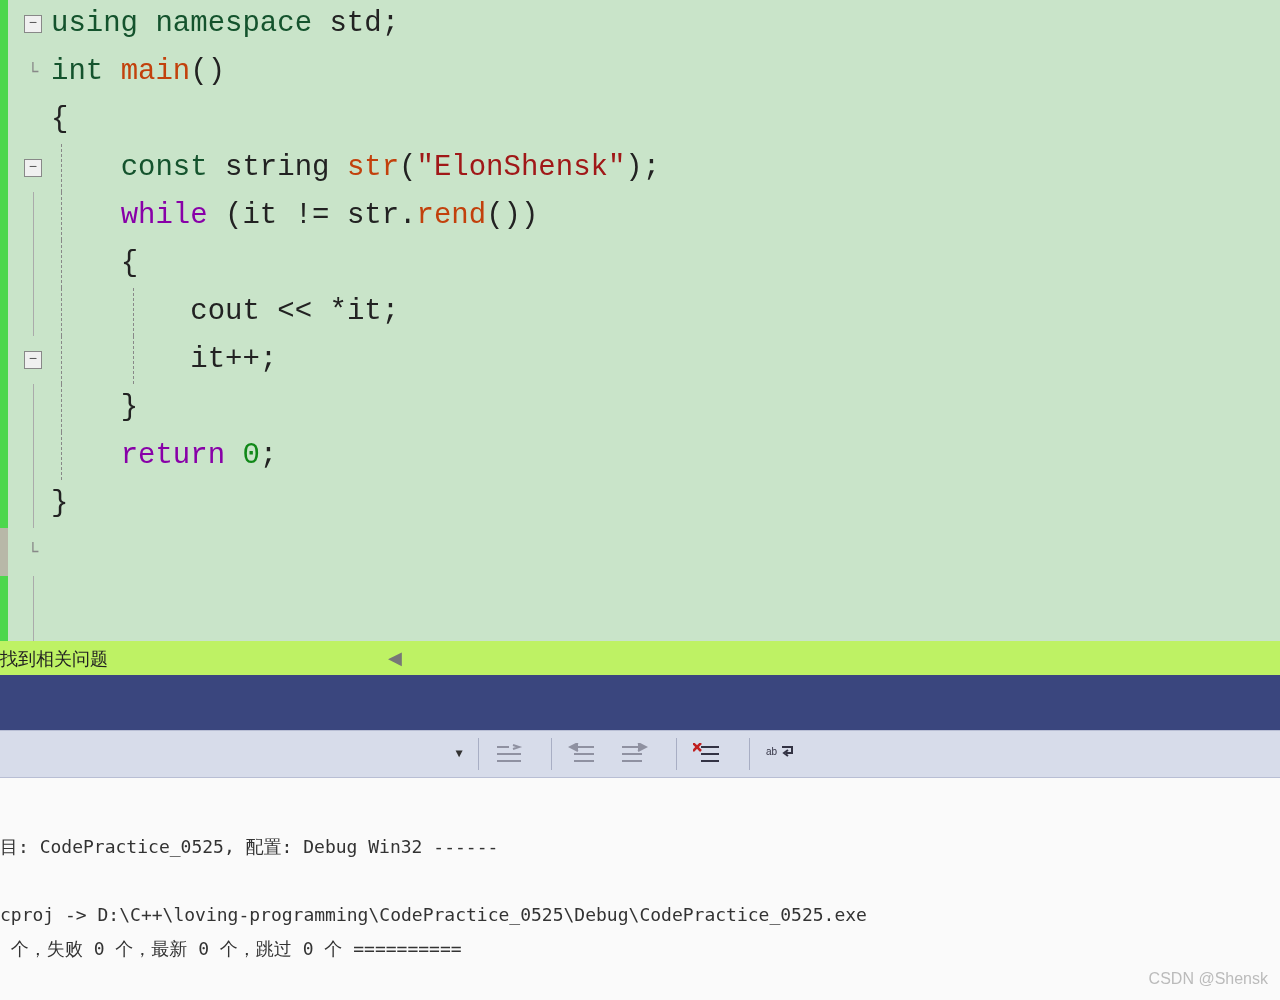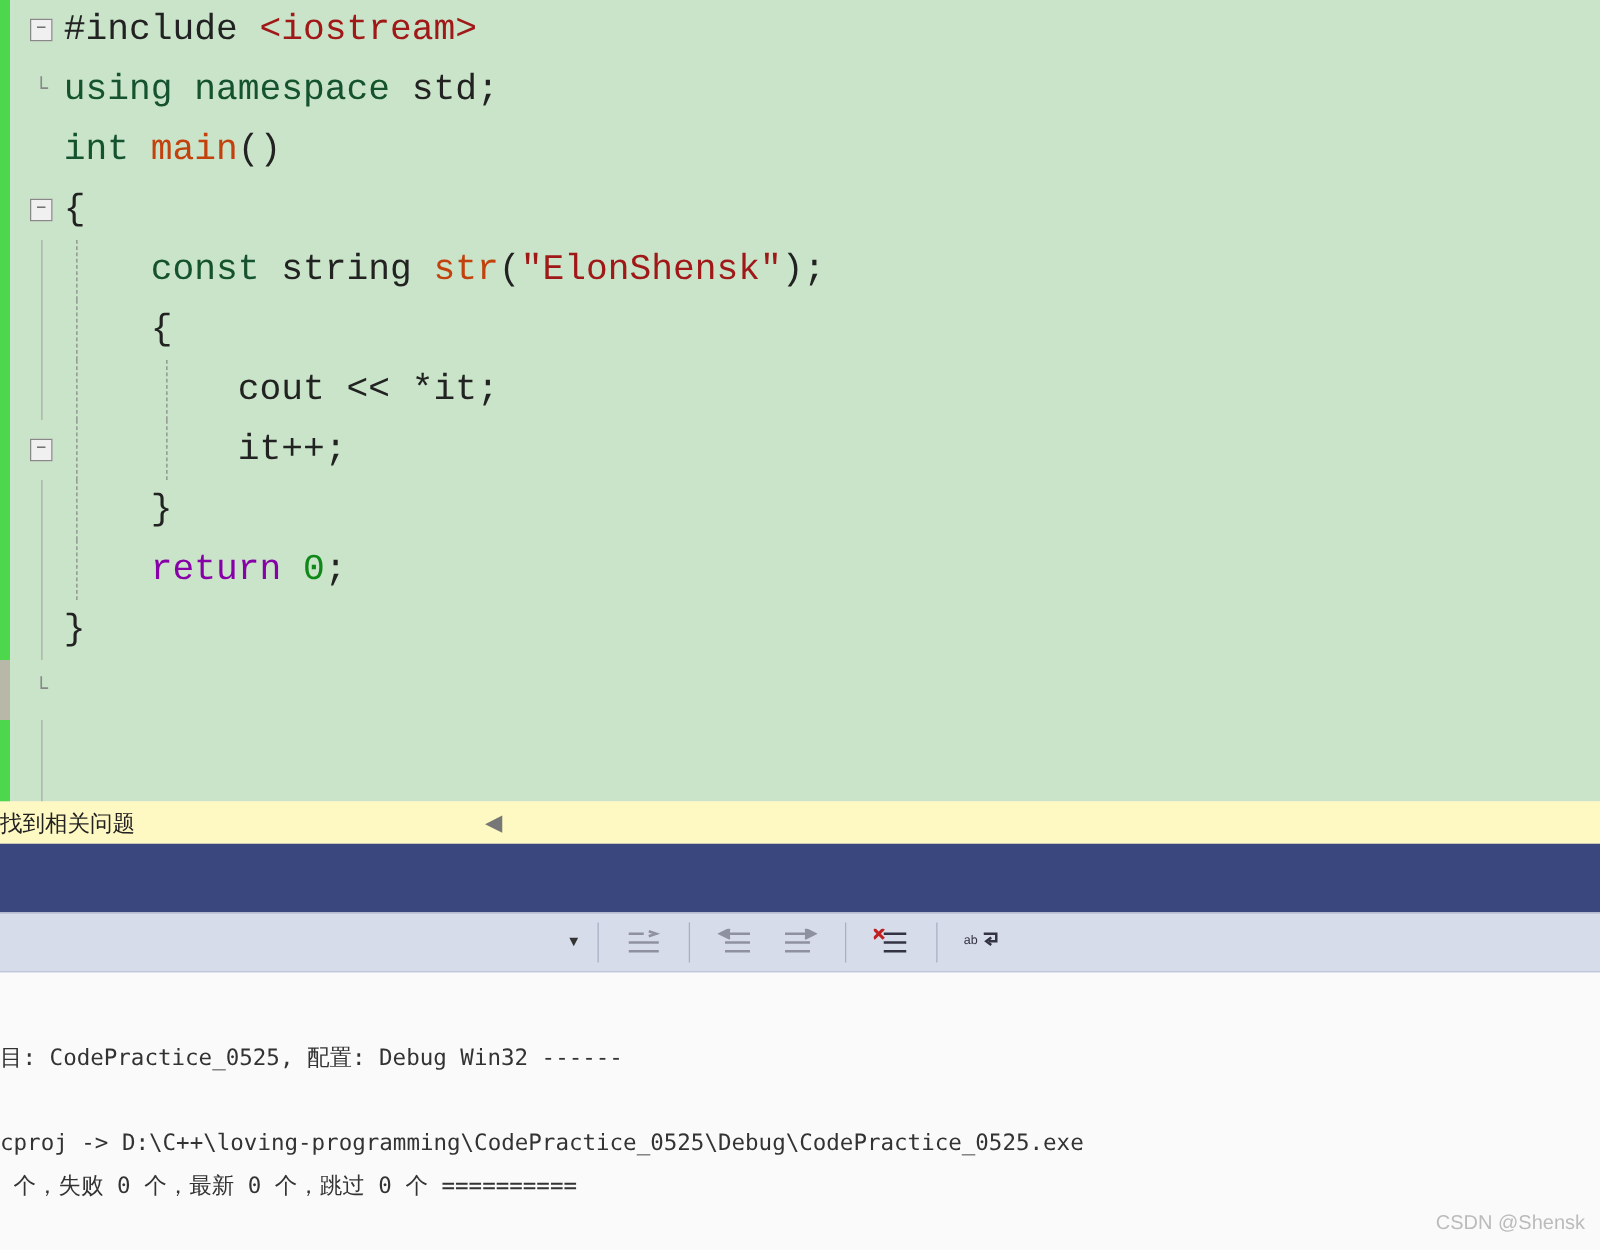--- a/index.html
+++ b/index.html
@@ -98,21 +98,21 @@
   }
   .kw-blue   { color: #14532d; font-family: Liberation Mono, monospace; }
   .kw-purple { color: #8800a8; }
   .hdr       { color: #a01818; }
   .str       { color: #a01818; }
   .fn        { color: #c2410c; }
   .num       { color: #108818; }
   .plain     { color: #222; }
 
   .problems {
-    background: #fef9c3;
+    background: #bef264;
     height: 36px;
     font-size: 18px;
     font-family: "Microsoft YaHei", sans-serif;
     padding: 6px 0 0 0;
     color: #222;
     display:flex;
     align-items:flex-start;
   }
   .problems .collapse-arrow {
     margin-left: 280px;
@@ -133,21 +133,21 @@
   .toolbar .spacer1 { width: 450px; }
   .toolbar .dropdown {
     width: 18px; height: 48px; display:flex; align-items:center; justify-content:center;
     font-size:12px; color:#333; cursor:pointer;
   }
   .vsep {
     width:1px; height:32px; background:#a8aec4; margin:0 10px;
   }
   .tbtn {
     width: 40px; height: 36px;
-    display:flex; align-items:center; justify-content:center;
+    display:flex; align-items:center; justify-content:flex-start;
     margin: 0 6px;
     opacity: 0.55;
   }
   .tbtn.active { opacity: 1; }
   .tbtn svg { display:block; }
   .output {
     background: #fafafa;
     flex: 1;
     font-family: "NSimSun","SimSun", Consolas, monospace;
     font-size: 18px;
@@ -223,32 +223,32 @@
         <div class="fold-vert"></div>
       </div>
     <div class="gutter-line">
         <div class="gutter-left"></div>
         <div class="fold-vert"></div>
       </div>
   </div>
 
   <div class="code">
 
-    <div class="line"><span class="tok plain">#include </span><span class="tok hdr">&lt;iostream&gt;</span></div>
 
 
     <div class="line"><span class="tok kw-blue">using</span><span class="plain"> </span><span class="tok kw-blue">namespace</span><span class="plain"> </span><span class="tok plain">std</span><span class="plain">;</span></div>
 
     <div class="line"><span class="tok kw-blue">int</span><span class="plain"> </span><span class="tok fn">main</span><span class="plain">()</span></div>
 
     <div class="line"><span class="tok plain">{</span></div>
 
     <div class="line"><div class="indent-guide" style="left:12px;"></div><span class="plain">    </span><span class="tok kw-blue">const</span><span class="plain"> </span><span class="tok plain">string</span><span class="plain"> </span><span class="tok fn">str</span><span class="plain">(</span><span class="tok str">"ElonShensk"</span><span class="plain">);</span></div>
 
 
+    <div class="line"><div class="indent-guide" style="left:12px;"></div><span class="plain">    </span><span class="tok kw-purple">while</span><span class="plain"> (</span><span class="tok plain">it</span><span class="plain"> != </span><span class="tok plain">str</span><span class="plain">.</span><span class="tok fn">rend</span><span class="plain">())</span></div>
 
     <div class="line"><div class="indent-guide" style="left:12px;"></div><span class="plain">    </span><span class="tok plain">{</span></div>
 
     <div class="line"><div class="indent-guide" style="left:12px;"></div><div class="indent-guide" style="left:84px;"></div><span class="plain">        </span><span class="tok plain">cout</span><span class="plain"> &lt;&lt; *</span><span class="tok plain">it</span><span class="plain">;</span></div>
 
     <div class="line"><div class="indent-guide" style="left:12px;"></div><div class="indent-guide" style="left:84px;"></div><span class="plain">        </span><span class="tok plain">it</span><span class="plain">++;</span></div>
 
     <div class="line"><div class="indent-guide" style="left:12px;"></div><span class="plain">    </span><span class="tok plain">}</span></div>
 
     <div class="line"><div class="indent-guide" style="left:12px;"></div><span class="plain">    </span><span class="tok kw-purple">return</span><span class="plain"> </span><span class="tok num">0</span><span class="plain">;</span></div>

